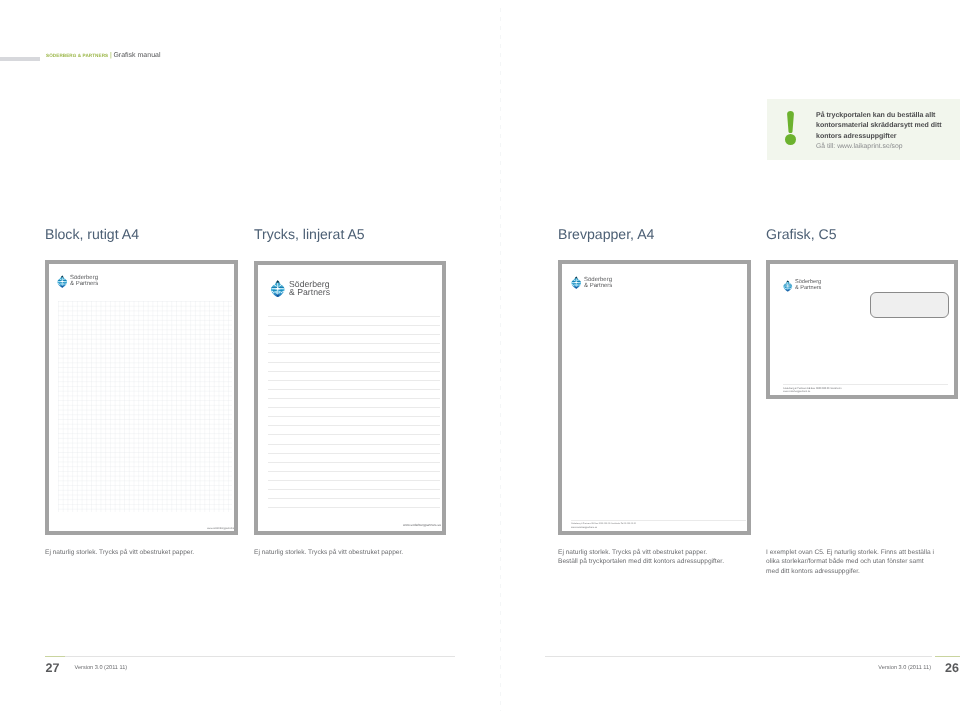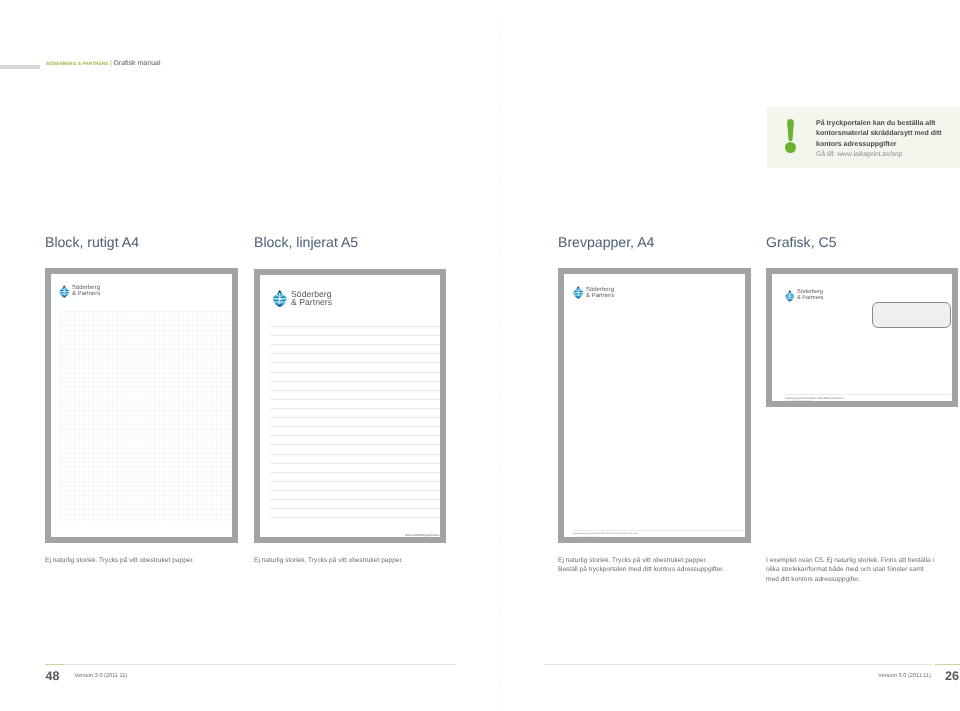--- a/index.html
+++ b/index.html
@@ -1,18 +1,18 @@
 <!DOCTYPE html>
 <html><head>
 <meta charset="utf-8">
 <style>
   html,body{margin:0;padding:0;}
   body{width:960px;height:711px;background:#ffffff;-webkit-font-smoothing:antialiased;text-rendering:geometricPrecision;
        font-family:"Liberation Sans",sans-serif;overflow:hidden;position:relative;}
-  .page{position:absolute;left:0;top:16px;width:960px;height:667px;border-radius:16px;}
+  .page{position:absolute;left:0;top:8px;width:960px;height:667px;border-radius:16px;}
 
   
   .hdr-bar{position:absolute;left:0;top:48.5px;width:40px;height:4px;background:#d7d8dc;}
   .hdr-text{position:absolute;left:46px;top:44px;font-size:6px;letter-spacing:0;white-space:nowrap;}
   .hdr-brand{color:#9cb749;font-weight:bold;letter-spacing:.02em;font-size:4.6px;}
   .hdr-sep{color:#9cb749;font-weight:normal;font-size:7px;}
   .hdr-title{color:#58595b;font-size:7px;}
 
   
   .gutter{position:absolute;left:500px;top:0;width:1.2px;height:711px;
@@ -22,21 +22,21 @@
   .notice{position:absolute;left:767px;top:91px;width:193px;height:61px;background:#f2f6ed;}
   .notice-icon{position:absolute;left:18px;top:12px;width:11px;height:34px;}
   .notice-text{position:absolute;left:49px;top:12px;width:142px;}
   .notice-strong{color:#4c4c4e;font-weight:bold;font-size:7.0px;line-height:10.3px;}
   .notice-sub{color:#8b8c8e;font-size:6.8px;line-height:9px;margin-top:0.5px;}
 
   
   .sec-title{position:absolute;color:#4d6075;font-size:14.1px;font-weight:normal;white-space:nowrap;}
 
   
-  .sheet{position:absolute;background:#fff;border:6px solid #a3a3a3;box-sizing:border-box;overflow:hidden;}
+  .sheet{position:absolute;background:#fff;border:4px solid #a3a3a3;box-sizing:border-box;overflow:hidden;}
 
   .logo{position:absolute;display:flex;align-items:center;}
   .logo svg{display:block;}
   .logo-txt{display:flex;flex-direction:column;color:#58595b;font-family:"Liberation Sans",sans-serif;}
 
   .grid-area{position:absolute;}
   .grid-area svg{display:block;}
 
   .rule{position:absolute;height:1px;background:#eaeaea;}
 
@@ -110,21 +110,21 @@
         <circle cx="11" cy="57" r="11" fill="#6cb22e"></circle>
       </svg>
     </div>
     <div class="notice-text">
       <div class="notice-strong">På tryckportalen kan du beställa allt kontorsmaterial skräddarsytt med ditt kontors adressuppgifter</div>
       <div class="notice-sub">Gå till: www.laikaprint.se/sop</div>
     </div>
   </div>
 
   <div class="sec-title" style="left:45px;top:218px">Block, rutigt A4</div>
-  <div class="sec-title" style="left:254px;top:218px">Block, linjerat A5</div>
+  <div class="sec-title" style="left:254px;top:218px">Trycks, linjerat A5</div>
   <div class="sec-title" style="left:558px;top:218px">Brevpapper, A4</div>
   <div class="sec-title" style="left:766px;top:218px">Grafisk, C5</div>
 
   <div class="sheet" style="left:45px;top:252px;width:193px;height:275px">
     <div class="logo" style="left:8px;top:10.5px">
       <svg class="mark" width="10.5" height="13.2" viewBox="0 0 44 52">
         <use href="#sp-mark"></use>
       </svg>
       <div class="logo-txt" style="font-size:6.0px;line-height:6.1px;margin-left:2.5px">
         <span>Söderberg</span>
@@ -212,21 +212,21 @@
     <div class="tiny-url" style="left:13px;top:126.5px;font-size:2.3px">www.soderbergpartners.se</div>
   </div>
 
   <div class="caption" style="left:45px;top:540px;width:200px">Ej naturlig storlek. Trycks på vitt obestruket papper.</div>
   <div class="caption" style="left:254px;top:540px;width:200px">Ej naturlig storlek. Trycks på vitt obestruket papper.</div>
   <div class="caption" style="left:558px;top:540px;width:170px">Ej naturlig storlek. Trycks på vitt obestruket papper. Beställ på tryckportalen med ditt kontors adressuppgifter.</div>
   <div class="caption" style="left:766px;top:540px;width:171px">I exemplet ovan C5. Ej naturlig storlek. Finns att beställa i olika storlekar/format både med och utan fönster samt med ditt kontors adressuppgifer.</div>
 
   <div class="foot-rule" style="left:63px;top:648px;width:392px"></div>
   <div class="foot-accent" style="left:45px;top:648px;width:20px"></div>
-  <div class="pageno" style="left:45.5px;top:652.5px">48</div>
+  <div class="pageno" style="left:45.5px;top:652.5px">27</div>
   <div class="version" style="left:74.5px;top:656.5px">Version 3.0 (2011 11)</div>
 
   <div class="foot-rule" style="left:545px;top:648px;width:387px"></div>
   <div class="foot-accent" style="left:935px;top:648px;width:25px"></div>
   <div class="pageno" style="left:945px;top:652.5px">26</div>
   <div class="version" style="left:831px;top:656.5px;width:100px;text-align:right">Version 3.0 (2011 11)</div>
 
 </div>
 
 </body></html>

